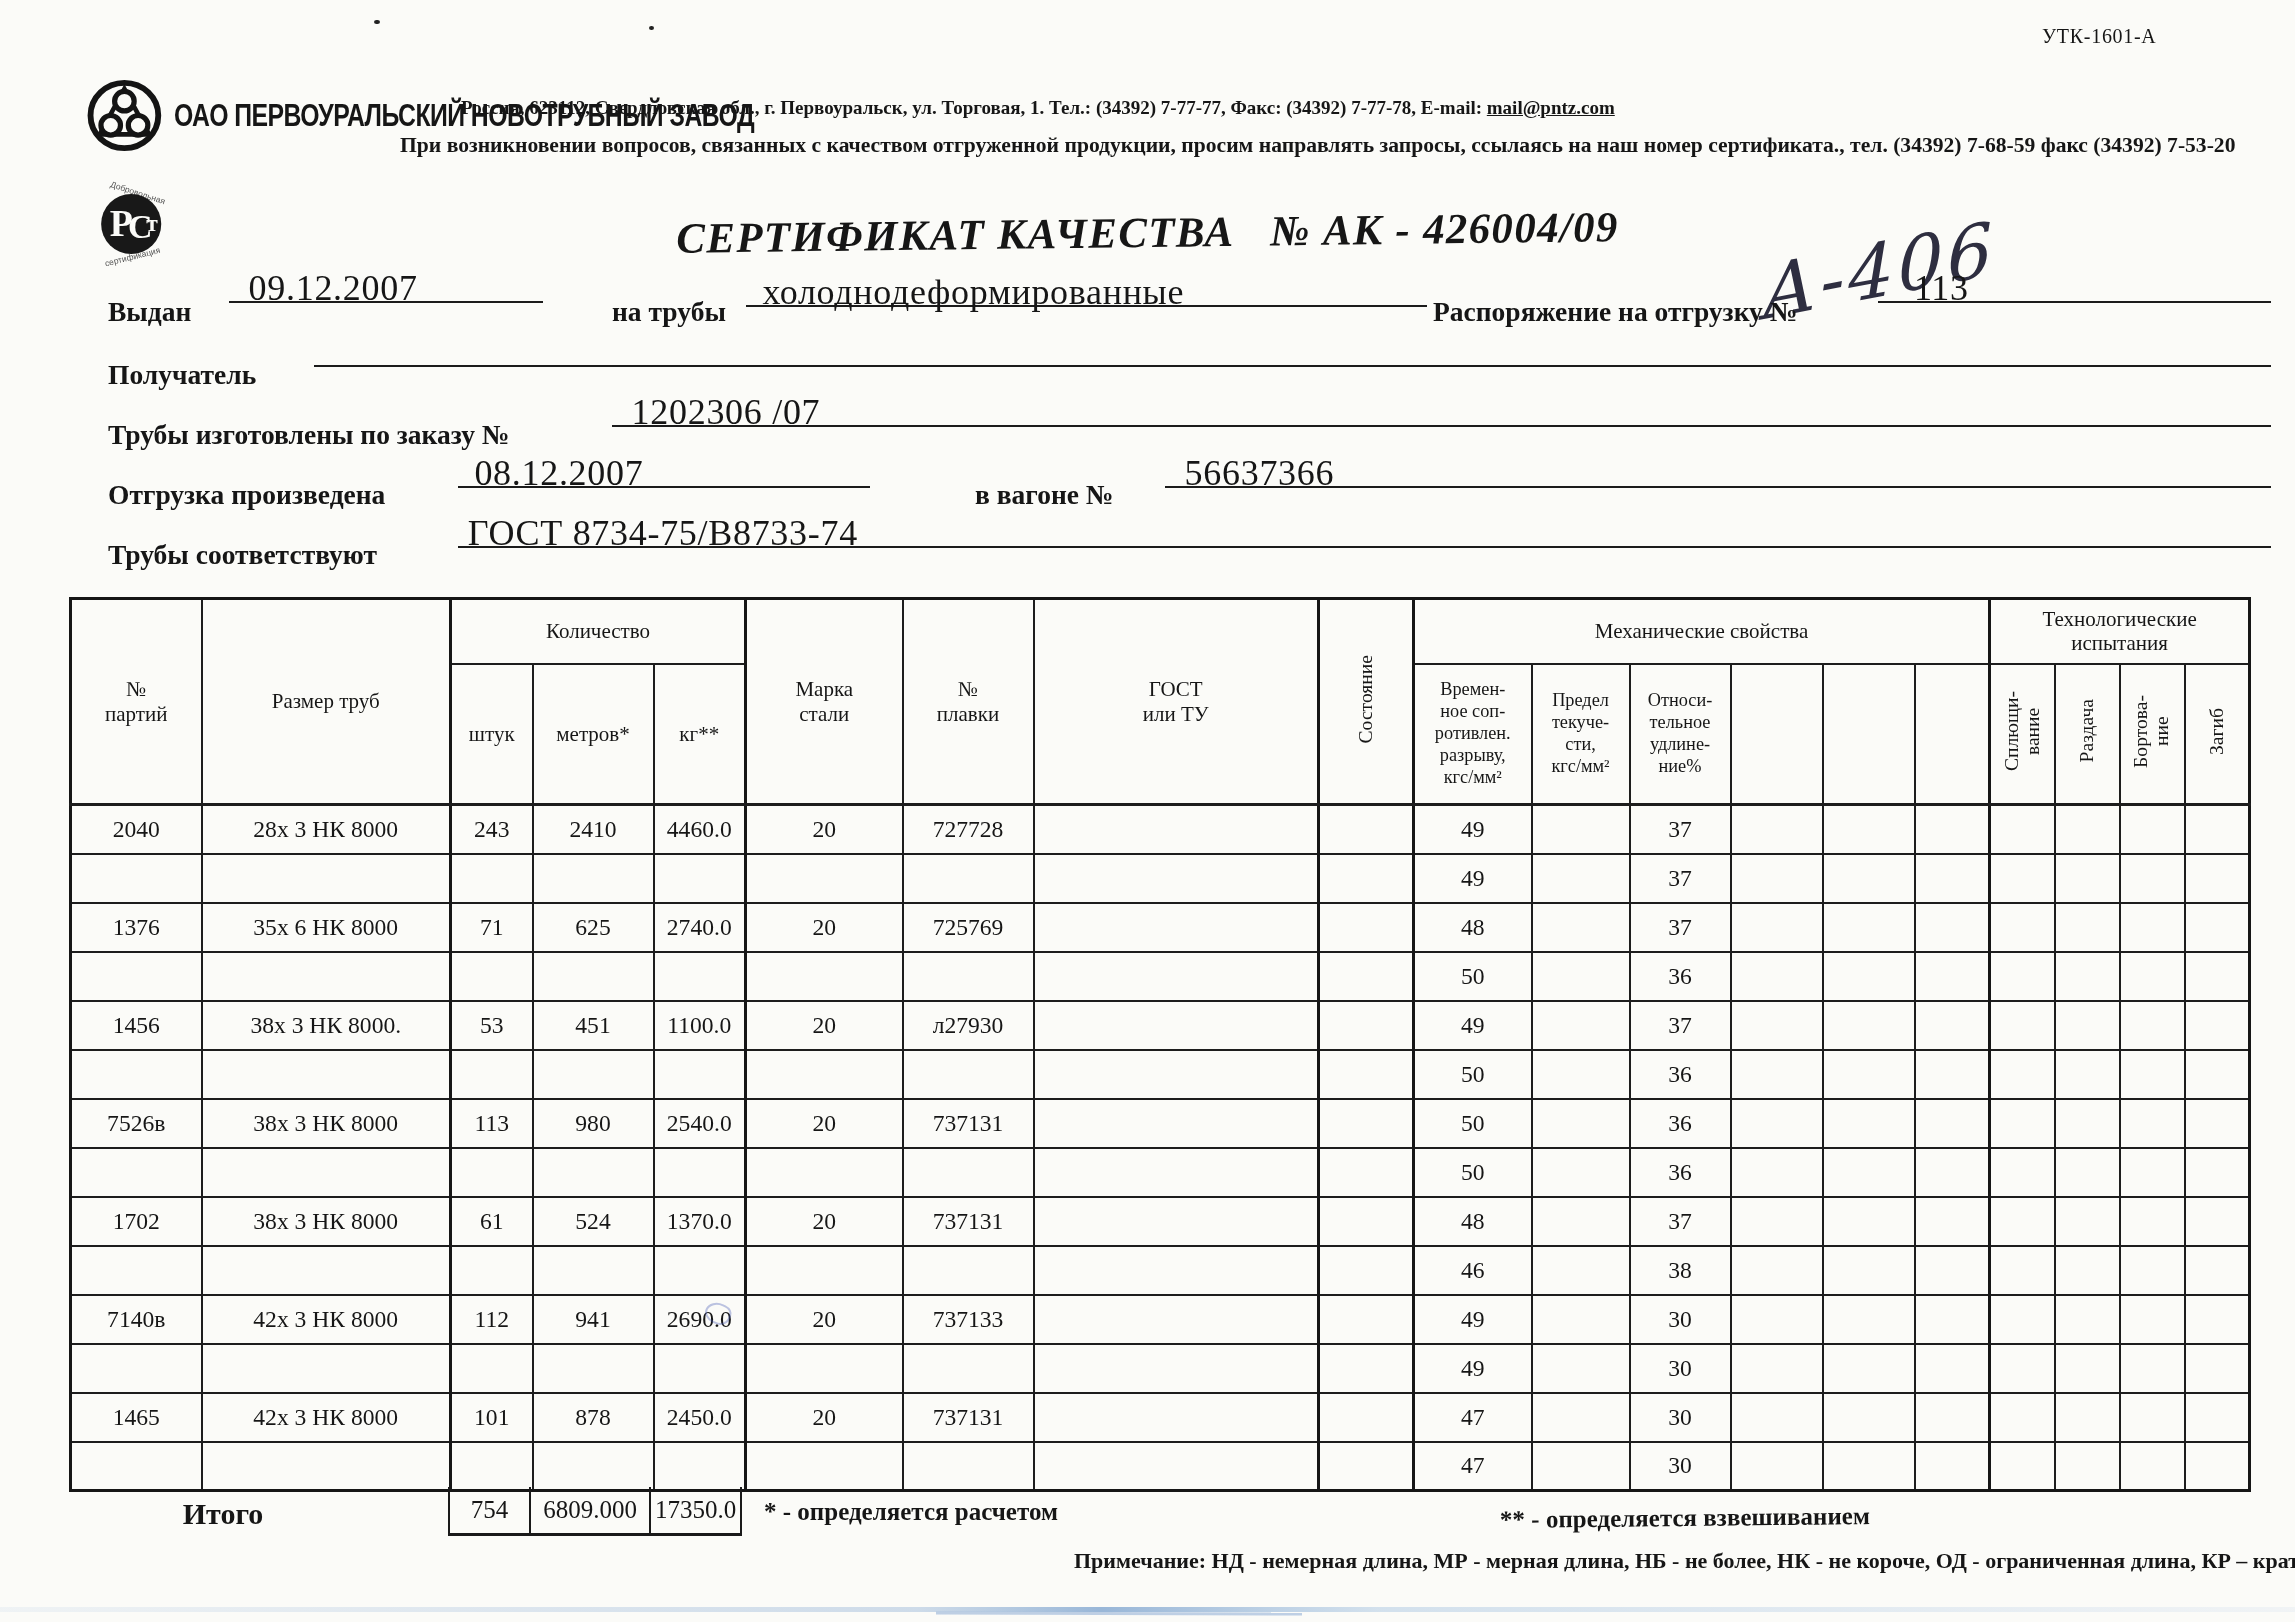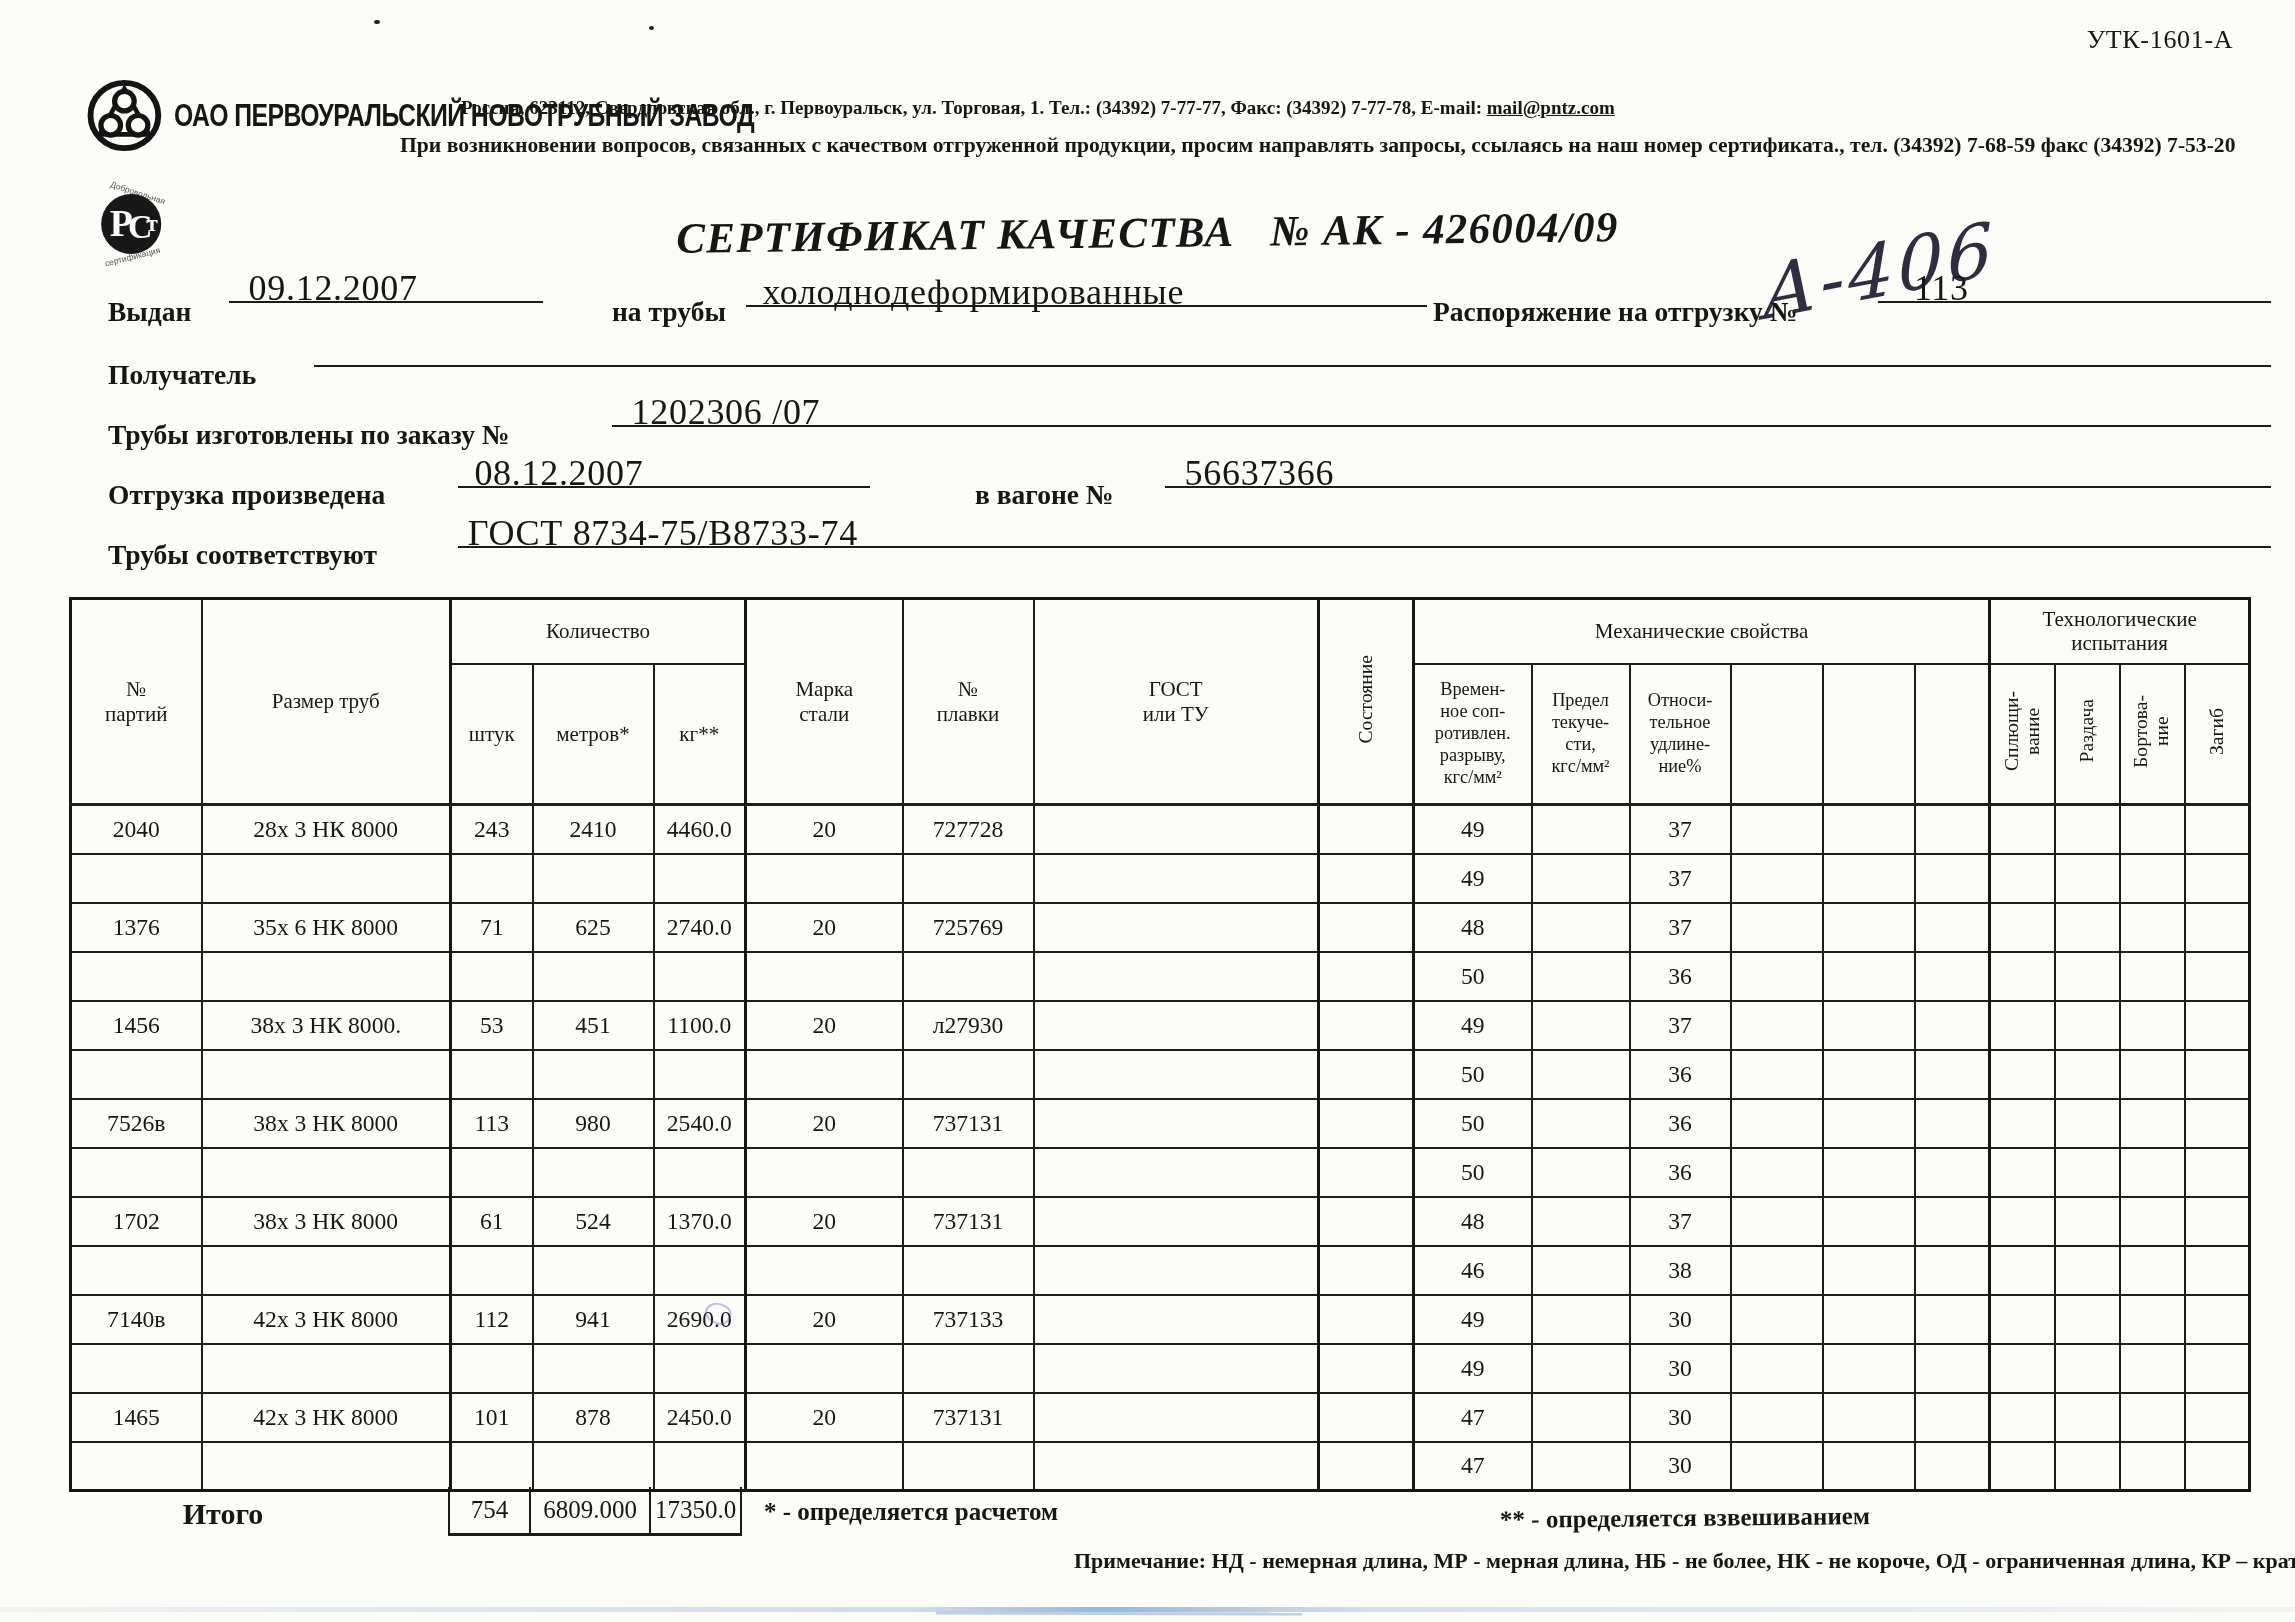--- a/index.html
+++ b/index.html
@@ -1,21 +1,21 @@
 <!DOCTYPE html>
 <html style="font-size:10.5px"><head>
 <meta charset="utf-8">
 <style>
   html,body{margin:0;padding:0;background:#e8e8e6;}
   #page{position:relative;width:2295px;height:1623px;background:#fbfbf8;overflow:hidden;
         font-family:"Liberation Serif", serif;color:#161616;}
   .abs{position:absolute;}
   .pre{white-space:pre-line;}
   
-  #form-code{top:25px;left:2042px;width:236px;font-size:26px;letter-spacing:0.7px;text-align:center;}
+  #form-code{top:25px;left:2042px;width:236px;font-size:20px;letter-spacing:0.7px;}
   #logo-block{top:77px;left:84px;display:flex;align-items:center;gap:3.9px;}
   #org-name{font-family:"Liberation Sans",sans-serif;font-weight:700;font-size:31px;line-height:1.02;
             transform:scaleX(.80);transform-origin:left center;letter-spacing:-0.7px;white-space:nowrap;}
   #addr1{top:97px;left:461px;width:1826px;font-size:19px;font-weight:700;white-space:nowrap;}
   #addr1 .email{text-decoration:underline;font-weight:700;}
   #addr2{top:133px;left:400px;width:1891px;font-size:21.6px;font-weight:700;white-space:nowrap;}
   #rst{top:175px;left:90px;}
   #title-line{top:208px;left:0;width:2295px;text-align:center;font-size:43px;font-weight:700;font-style:italic;
               letter-spacing:1.3px;transform:rotate(-0.7deg);white-space:nowrap;}
   #title-line .num{margin-left:36px;}

